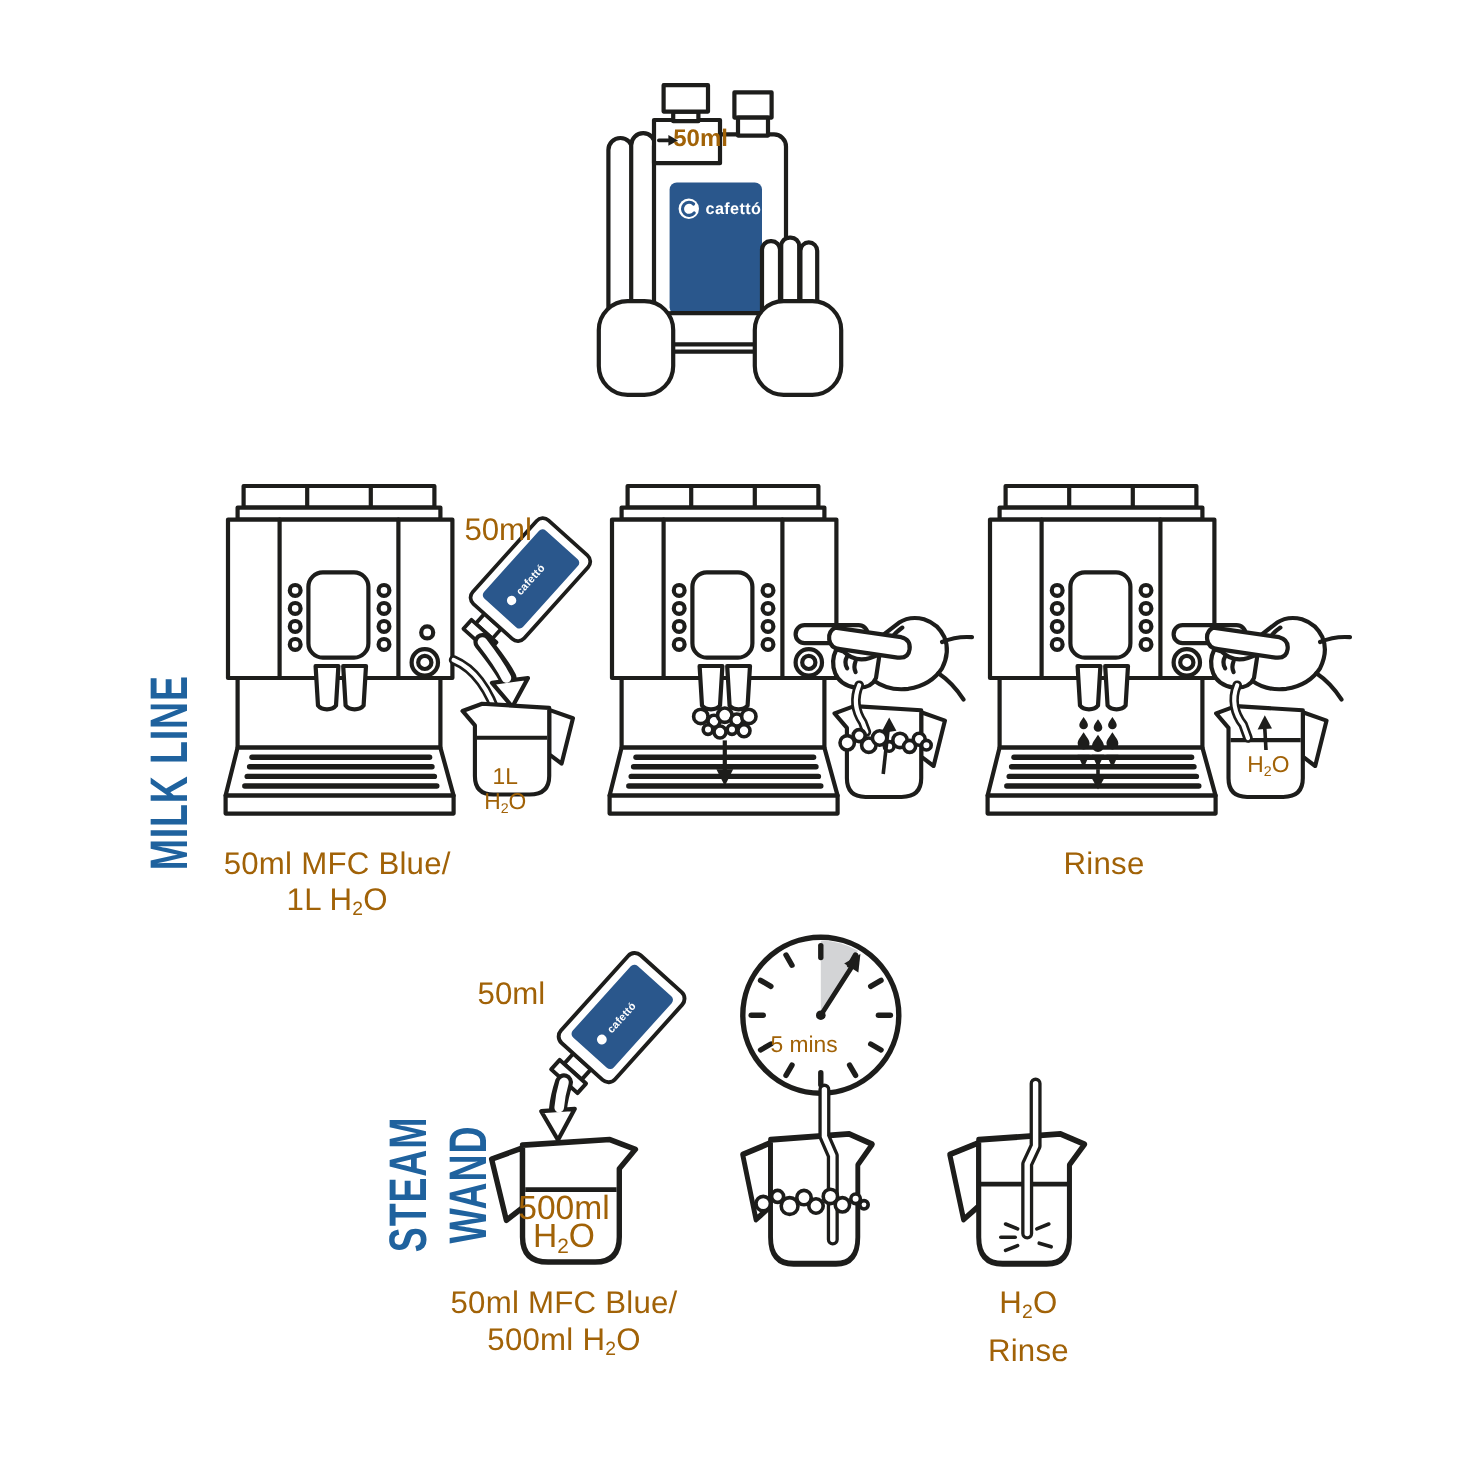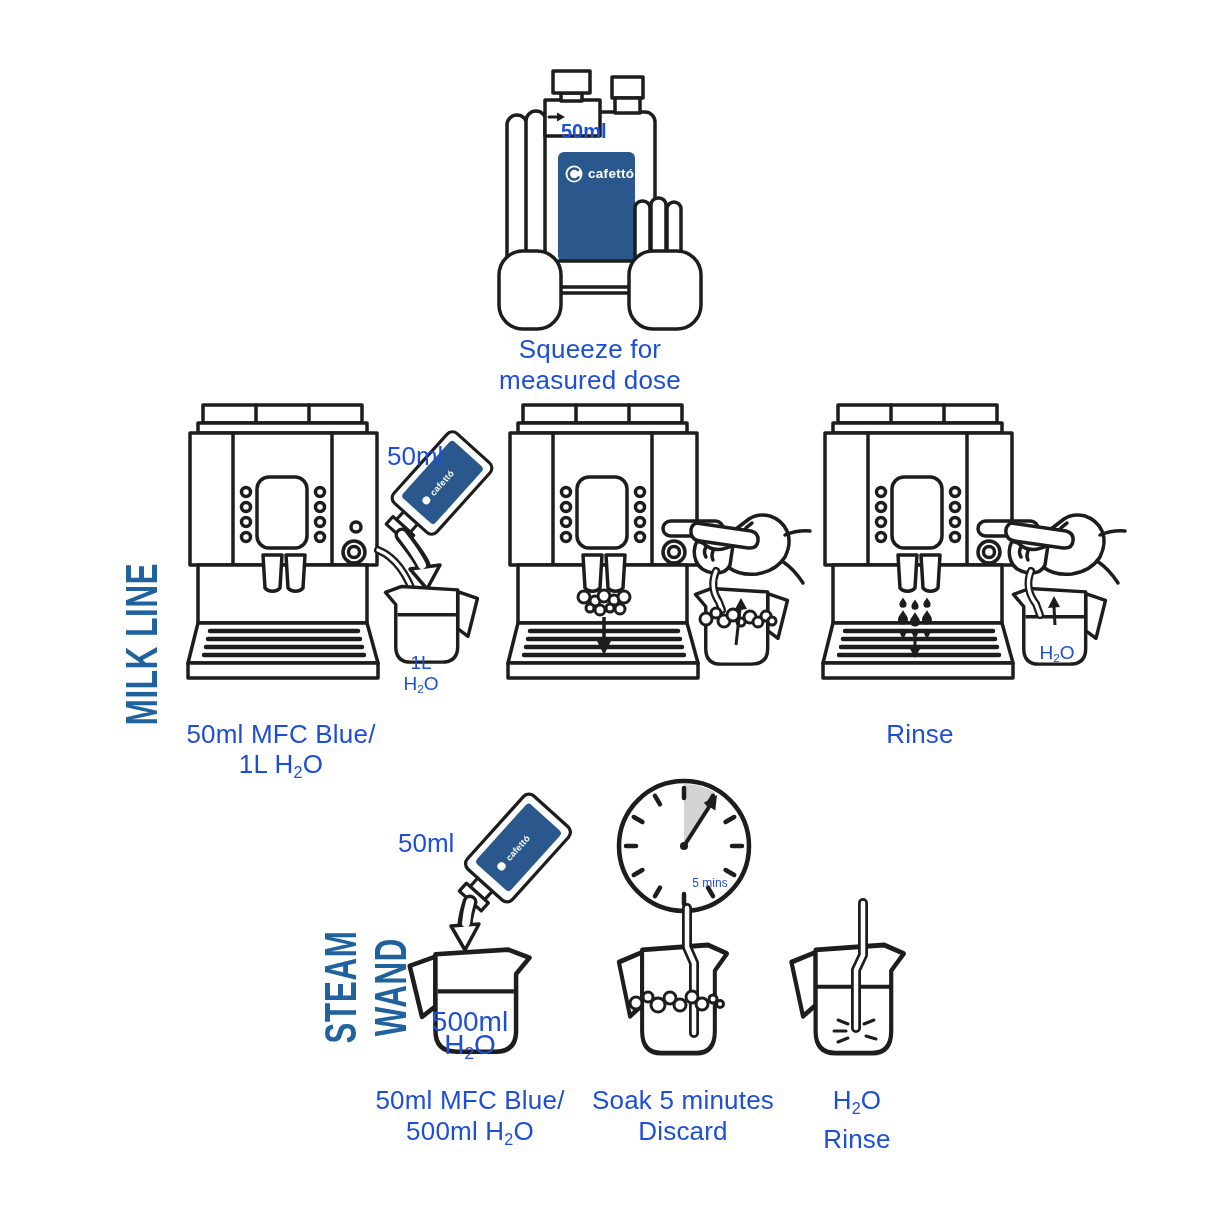--- a/index.html
+++ b/index.html
@@ -1,19 +1,19 @@
 <!DOCTYPE html>
 <html><head>
 <meta charset="utf-8">
 <style>
   html,body{margin:0;padding:0;background:#fff;}
   #canvas{position:relative;width:1214px;height:1214px;background:#fff;overflow:hidden;
           font-family:"Liberation Sans","DejaVu Sans",sans-serif;color:#2b2926;}
   .abs{position:absolute;}
-  .txt{position:absolute;color:#1d4ed8;white-space:nowrap;margin-top:15px;}
+  .txt{position:absolute;color:#a16207;white-space:nowrap;}
   .ctr{transform:translateX(-50%);text-align:center;}
   .cap{font-size:26px;line-height:30px;letter-spacing:0.2px;}
   .cap2{font-size:26px;line-height:31px;letter-spacing:0.2px;}
   .dose{font-size:26px;}
   .jugtxt{font-size:19px;line-height:21px;}
   .jugtxtA{font-size:28px;line-height:22.5px;}
   .sub{font-size:0.62em;vertical-align:-0.28em;}
   .vhead{position:absolute;writing-mode:vertical-rl;font-weight:bold;font-size:44px;
          letter-spacing:1px;width:46px;text-align:center;
          transform:translateY(-50%) rotate(180deg) scale(1,0.71);}
@@ -109,24 +109,20 @@
       <rect x="140" y="146" width="15" height="88" rx="7"></rect>
       <rect x="156" y="143" width="15" height="92" rx="7"></rect>
       <rect x="172" y="147" width="14" height="87" rx="7"></rect>
       <rect x="52" y="206" width="102" height="26" rx="13"></rect>
       <rect x="4" y="196" width="62" height="78" rx="24"></rect>
       <rect x="134" y="196" width="72" height="78" rx="24"></rect>
     </g>
   </svg>
   <div class="txt" style="left:561px;top:105px;font-size:20px;font-weight:600">50ml</div>
   <div class="brand-main" style="left:588px;top:166px">cafettó</div>
-  <div class="txt ctr cap2" style="left:590px;top:319px">
-    <span>Squeeze for</span><br>
-    <span>measured dose</span>
-  </div>
 
   <div class="vhead" style="left:117px;top:644px;color:#1f629e">MILK LINE</div>
 
   <svg class="abs" style="left:180px;top:395px" width="310" height="290" viewBox="0 0 310 290">
     <use href="#machine" x="6" y="5"></use>
     <circle cx="176" cy="132" r="5" fill="#fff" stroke="#1d1d1b" stroke-width="3.5"></circle>
     <path class="tube-o" d="M198,155 C215,162 228,180 236,206 L238,216"></path>
     <path class="tube-i" d="M198,155 C215,162 228,180 236,206 L238,216"></path>
     <g transform="translate(262,88) rotate(42) scale(0.78)">
       <use href="#bottle"></use>
@@ -271,25 +267,21 @@
         <circle cx="48" cy="222" r="5"></circle>
         <circle cx="58" cy="230" r="7"></circle>
       <circle cx="70" cy="223" r="6"></circle>
         <circle cx="80" cy="230" r="6"></circle>
         <circle cx="92" cy="222" r="6"></circle>
       <circle cx="102" cy="229" r="6"></circle>
         <circle cx="113" cy="224" r="4"></circle>
         <circle cx="120" cy="229" r="3.5"></circle>
     </g>
   </svg>
-  <div class="txt ctr" style="left:710px;top:861px;font-size:12px">5 mins</div>
-  <div class="txt ctr cap2" style="left:683px;top:1070px">
-    <span>Soak 5 minutes</span><br>
-    <span>Discard</span>
-  </div>
+  <div class="txt ctr" style="left:670px;top:861px;font-size:19px">5 mins</div>
 
   <svg class="abs" style="left:780px;top:900px" width="155" height="175" viewBox="0 0 155 175">
     <g transform="translate(128,40) scale(-1.05,1.23)">
       <use href="#jug"></use>
       <line x1="17" y1="38" x2="87" y2="38" stroke="#1d1d1b" stroke-width="3.3"></line>
     </g>
     <path class="wand-o" d="M83,3 L83,55 L76,70 L76,128"></path>
     <path class="wand-i" d="M83,3 L83,55 L76,70 L76,128"></path>
     <g class="thin" stroke-width="3.5">
       <path d="M58,120 L68,124"></path>

